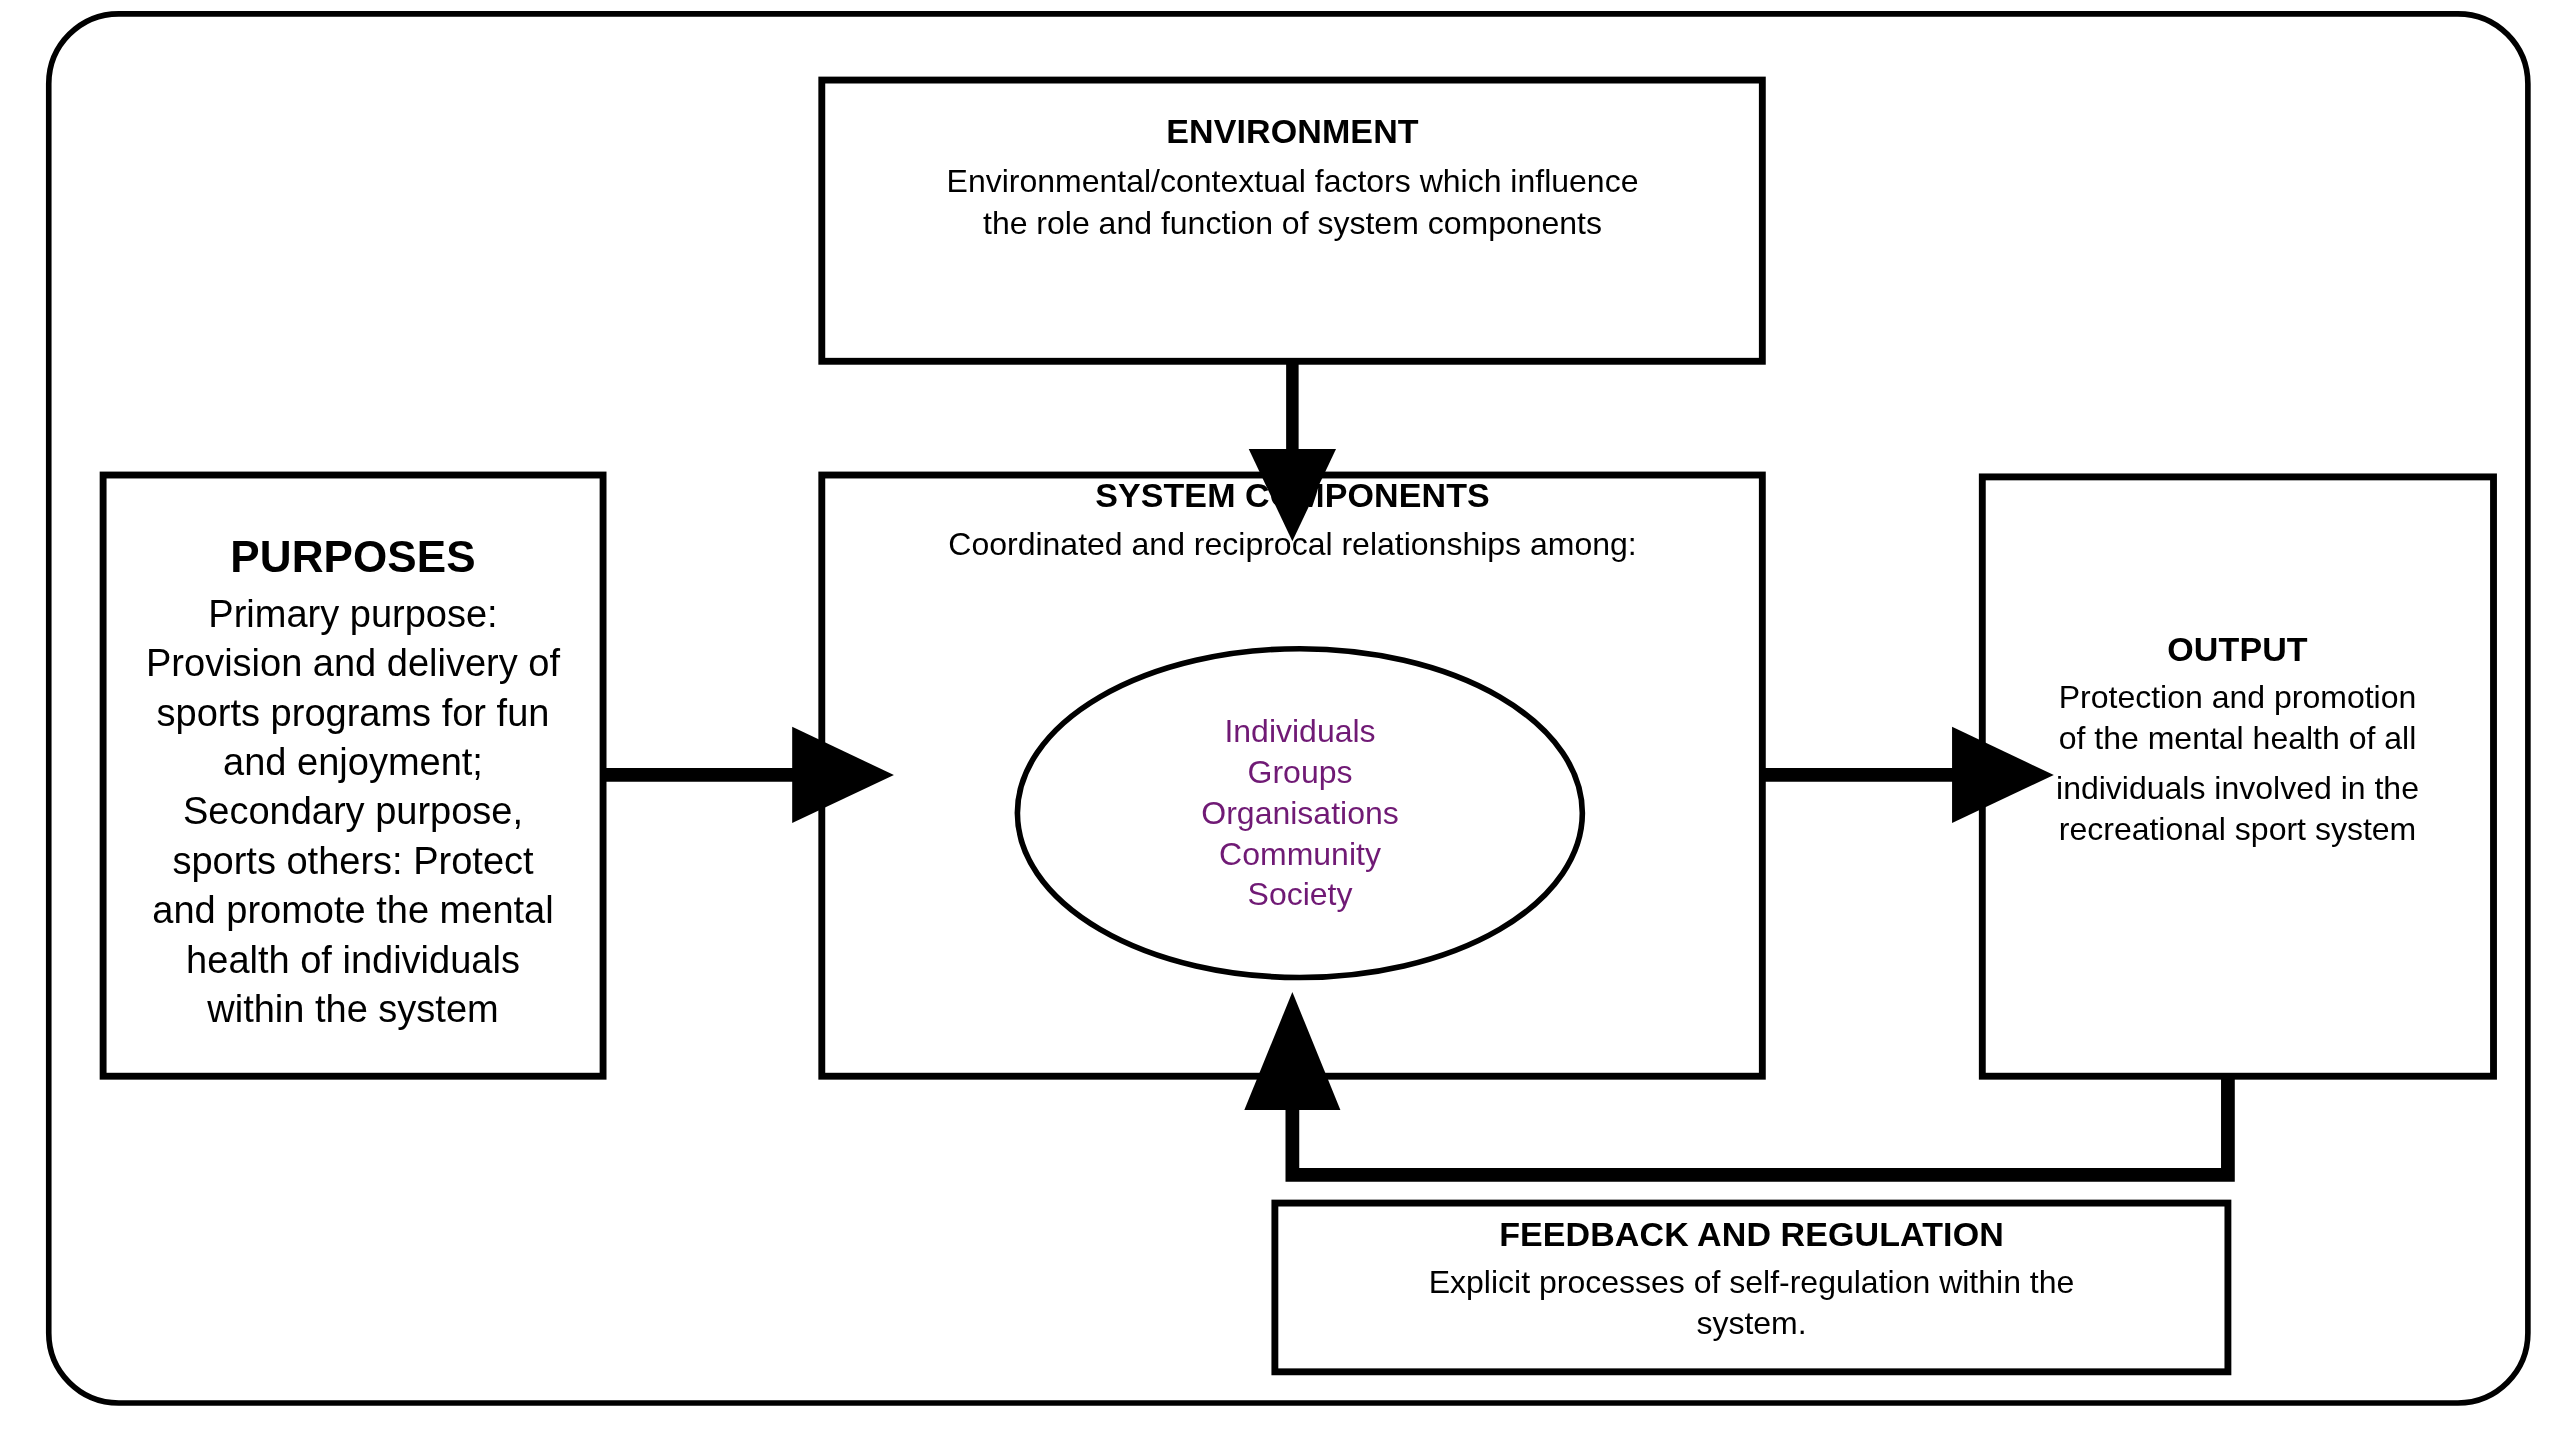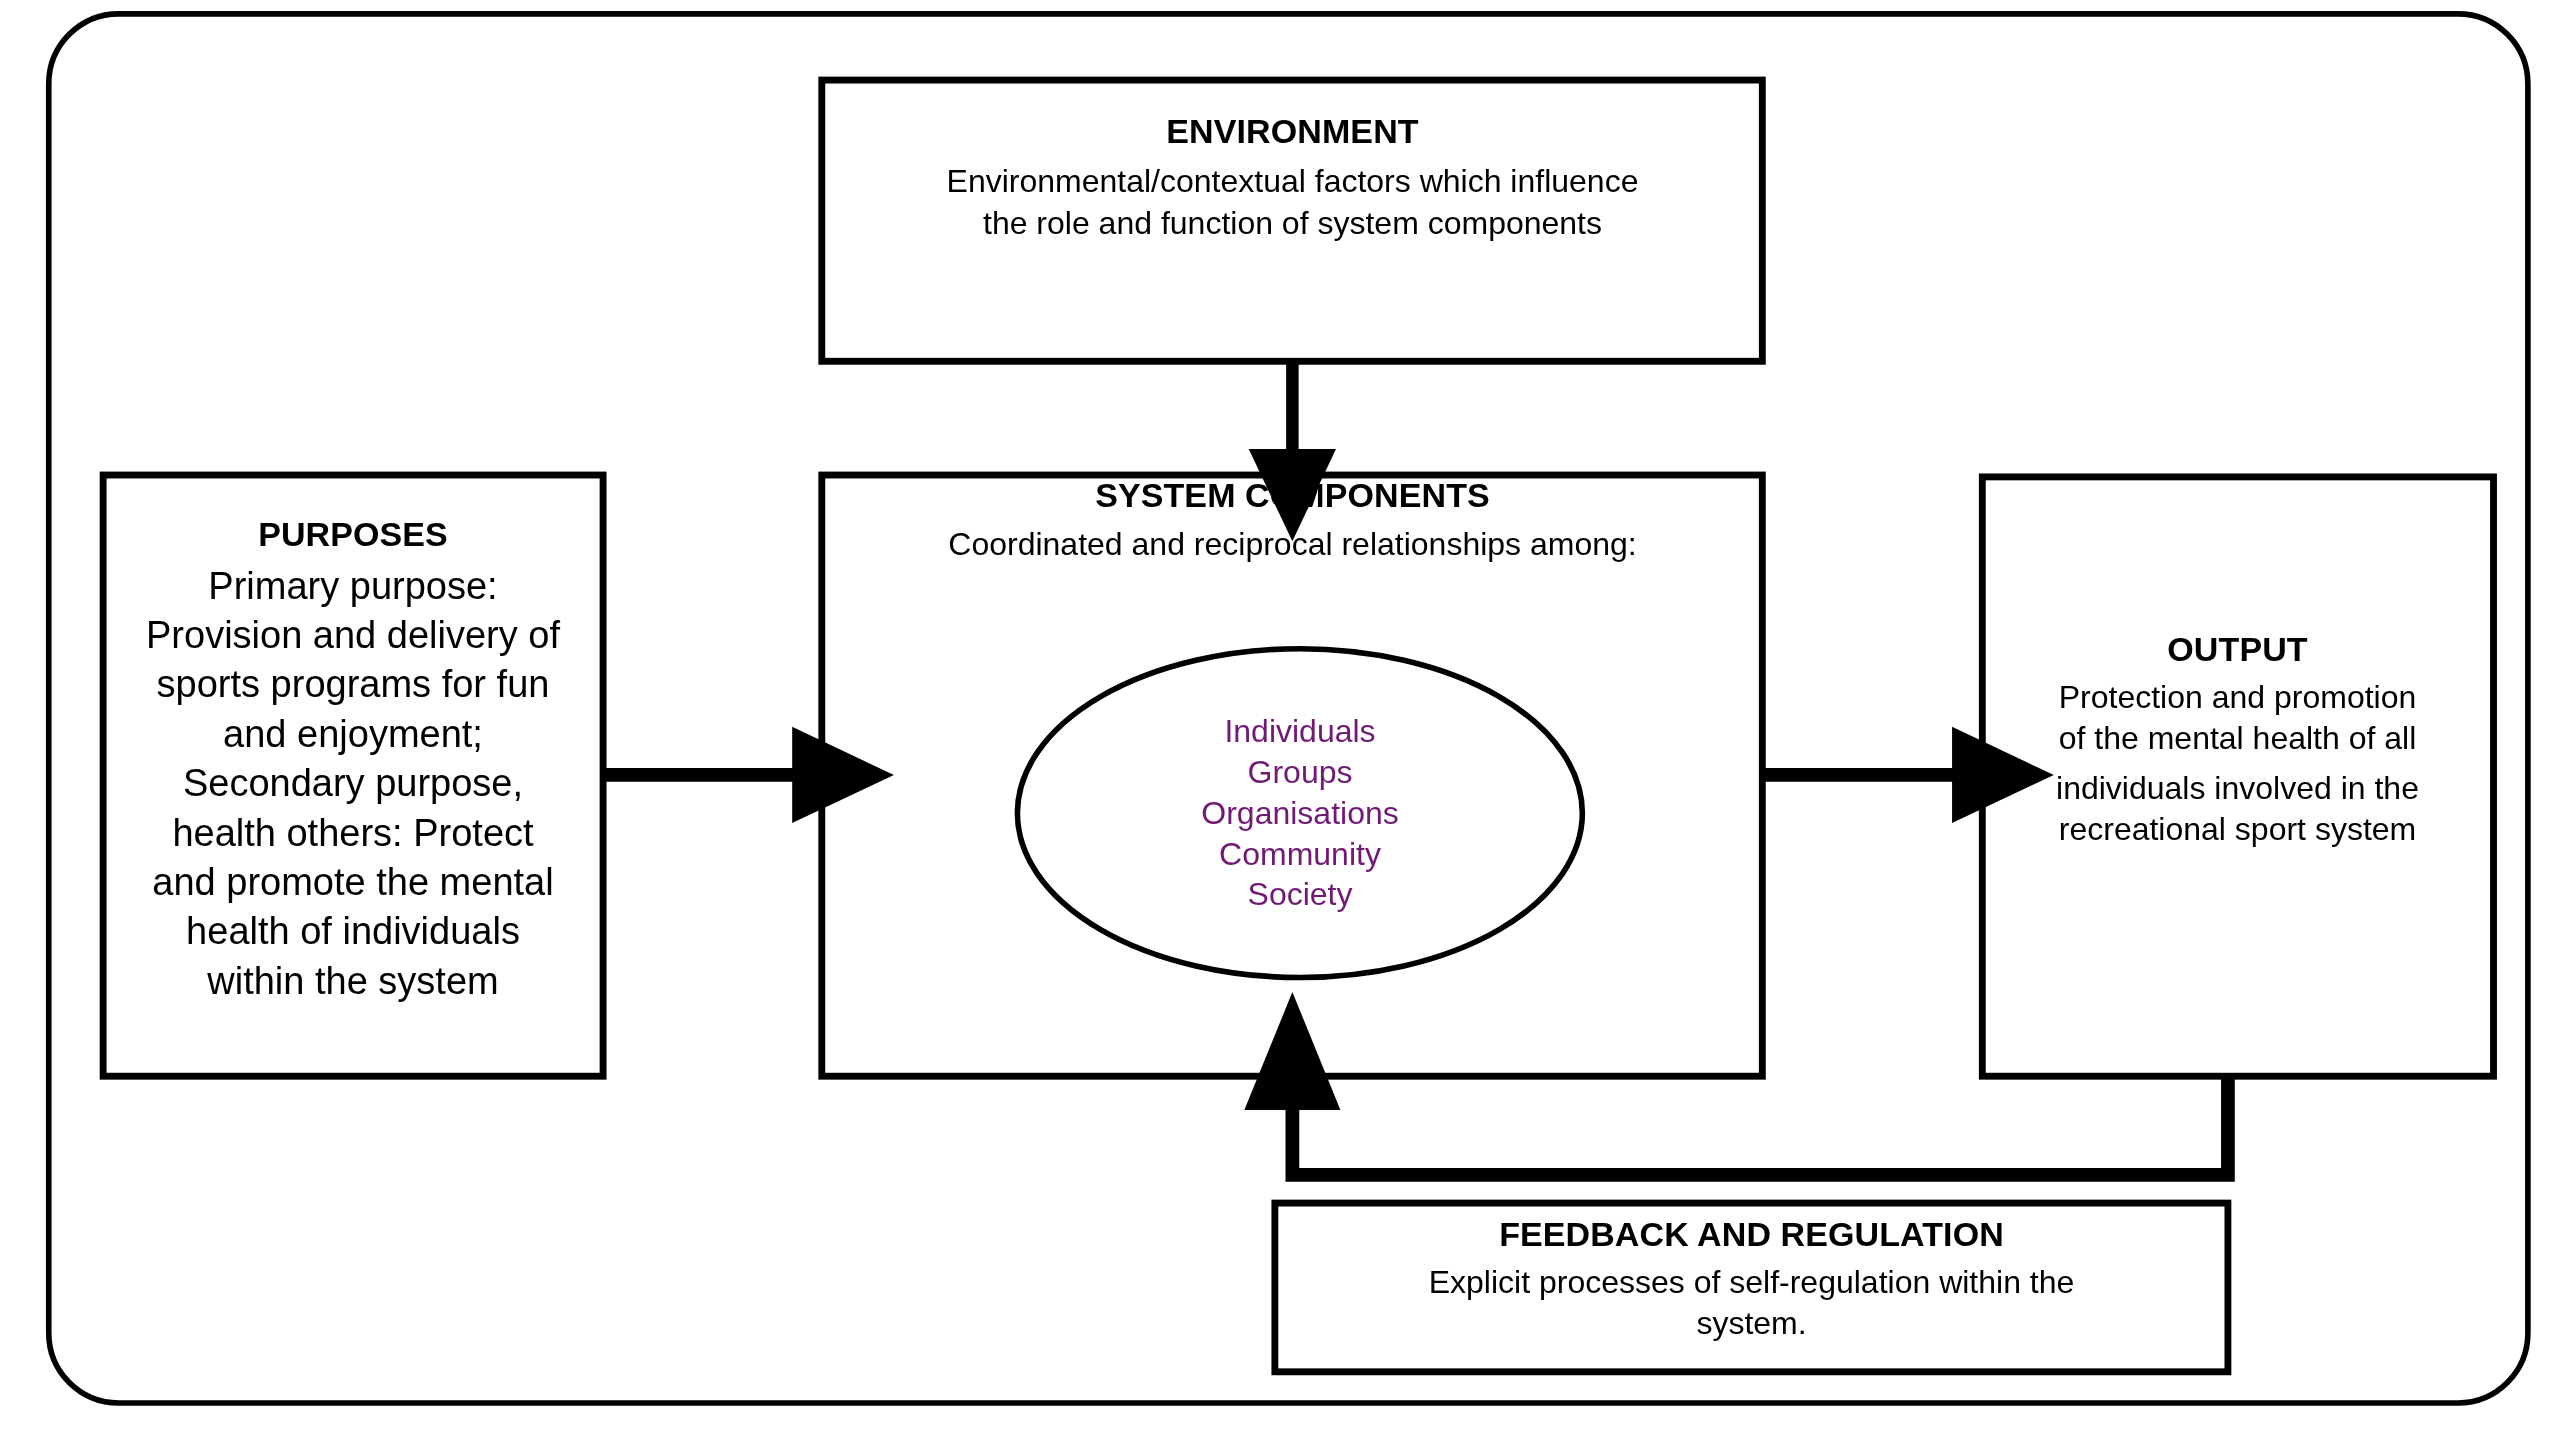--- a/index.html
+++ b/index.html
@@ -59,21 +59,21 @@
   }
   #node-environment .node-title { font-size: 34px; margin-top: 15px; text-align: right; }
   #node-environment .node-body  { font-size: 32px; margin-top: 8.7px; }
 
   
   #node-purposes {
     left: 103px; top: 475px; width: 500px; height: 601px;
     padding: 0 13.7px;
     justify-content: flex-start;
   }
-  #node-purposes .node-title { font-size: 34px; margin-top: 39px; }
+  #node-purposes .node-title { font-size: 44px; margin-top: 55px; }
   #node-purposes .node-body  { font-size: 38px; margin-top: 6.2px; }
 
   
   #node-system {
     left: 822px; top: 475px; width: 941px; height: 601px;
     padding: 0 17.5px;
     justify-content: flex-start;
   }
   #node-system .node-title { font-size: 34px; }
   #node-system .node-body  { font-size: 32px; margin-top: 7.5px; }
@@ -159,21 +159,21 @@
       <div class="node-body" style="margin-top:0">the role and function of system components</div>
     </div>
 
     <div class="node" id="node-purposes">
       <div class="node-title">PURPOSES</div>
       <div class="node-body">Primary purpose:</div>
       <div class="node-body" style="margin-top:0">Provision and delivery of</div>
       <div class="node-body" style="margin-top:0">sports programs for fun</div>
       <div class="node-body" style="margin-top:0">and enjoyment;</div>
       <div class="node-body" style="margin-top:0">Secondary purpose,</div>
-      <div class="node-body" style="margin-top:0">health others: Protect</div>
+      <div class="node-body" style="margin-top:0">sports others: Protect</div>
       <div class="node-body" style="margin-top:0">and promote the mental</div>
       <div class="node-body" style="margin-top:0">health of individuals</div>
       <div class="node-body" style="margin-top:0">within the system</div>
     </div>
 
     <div class="node" id="node-system">
       <div class="node-title">SYSTEM COMPONENTS</div>
       <div class="node-body">Coordinated and reciprocal relationships among:</div>
     </div>
 

